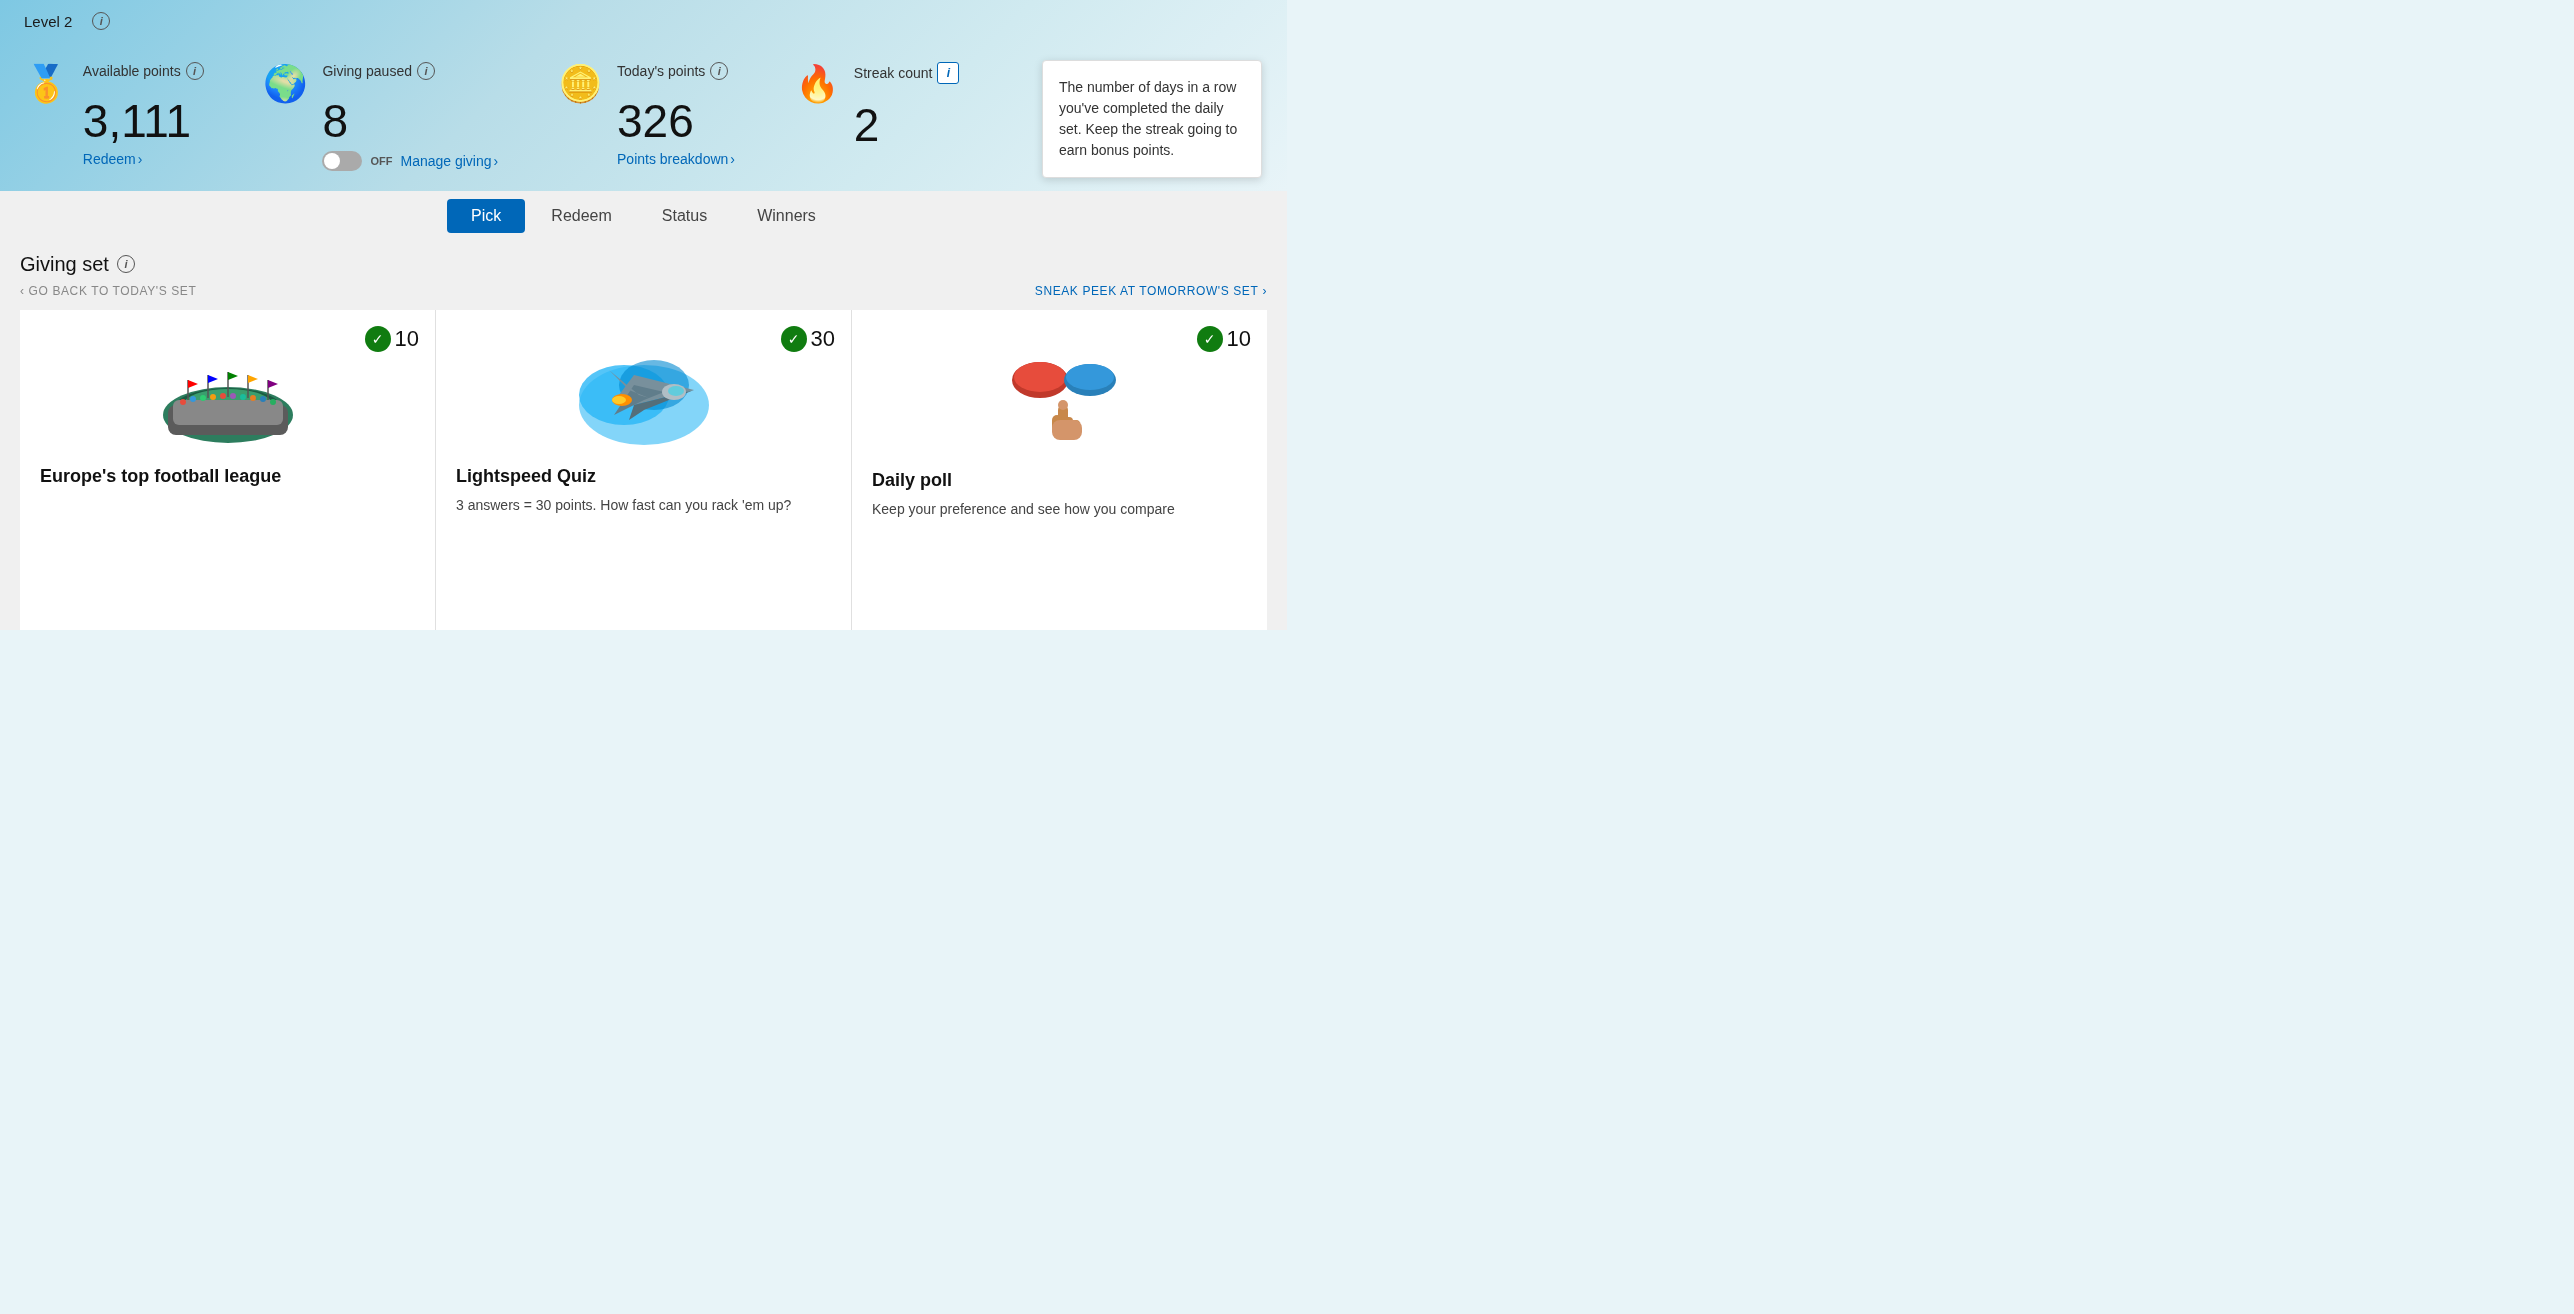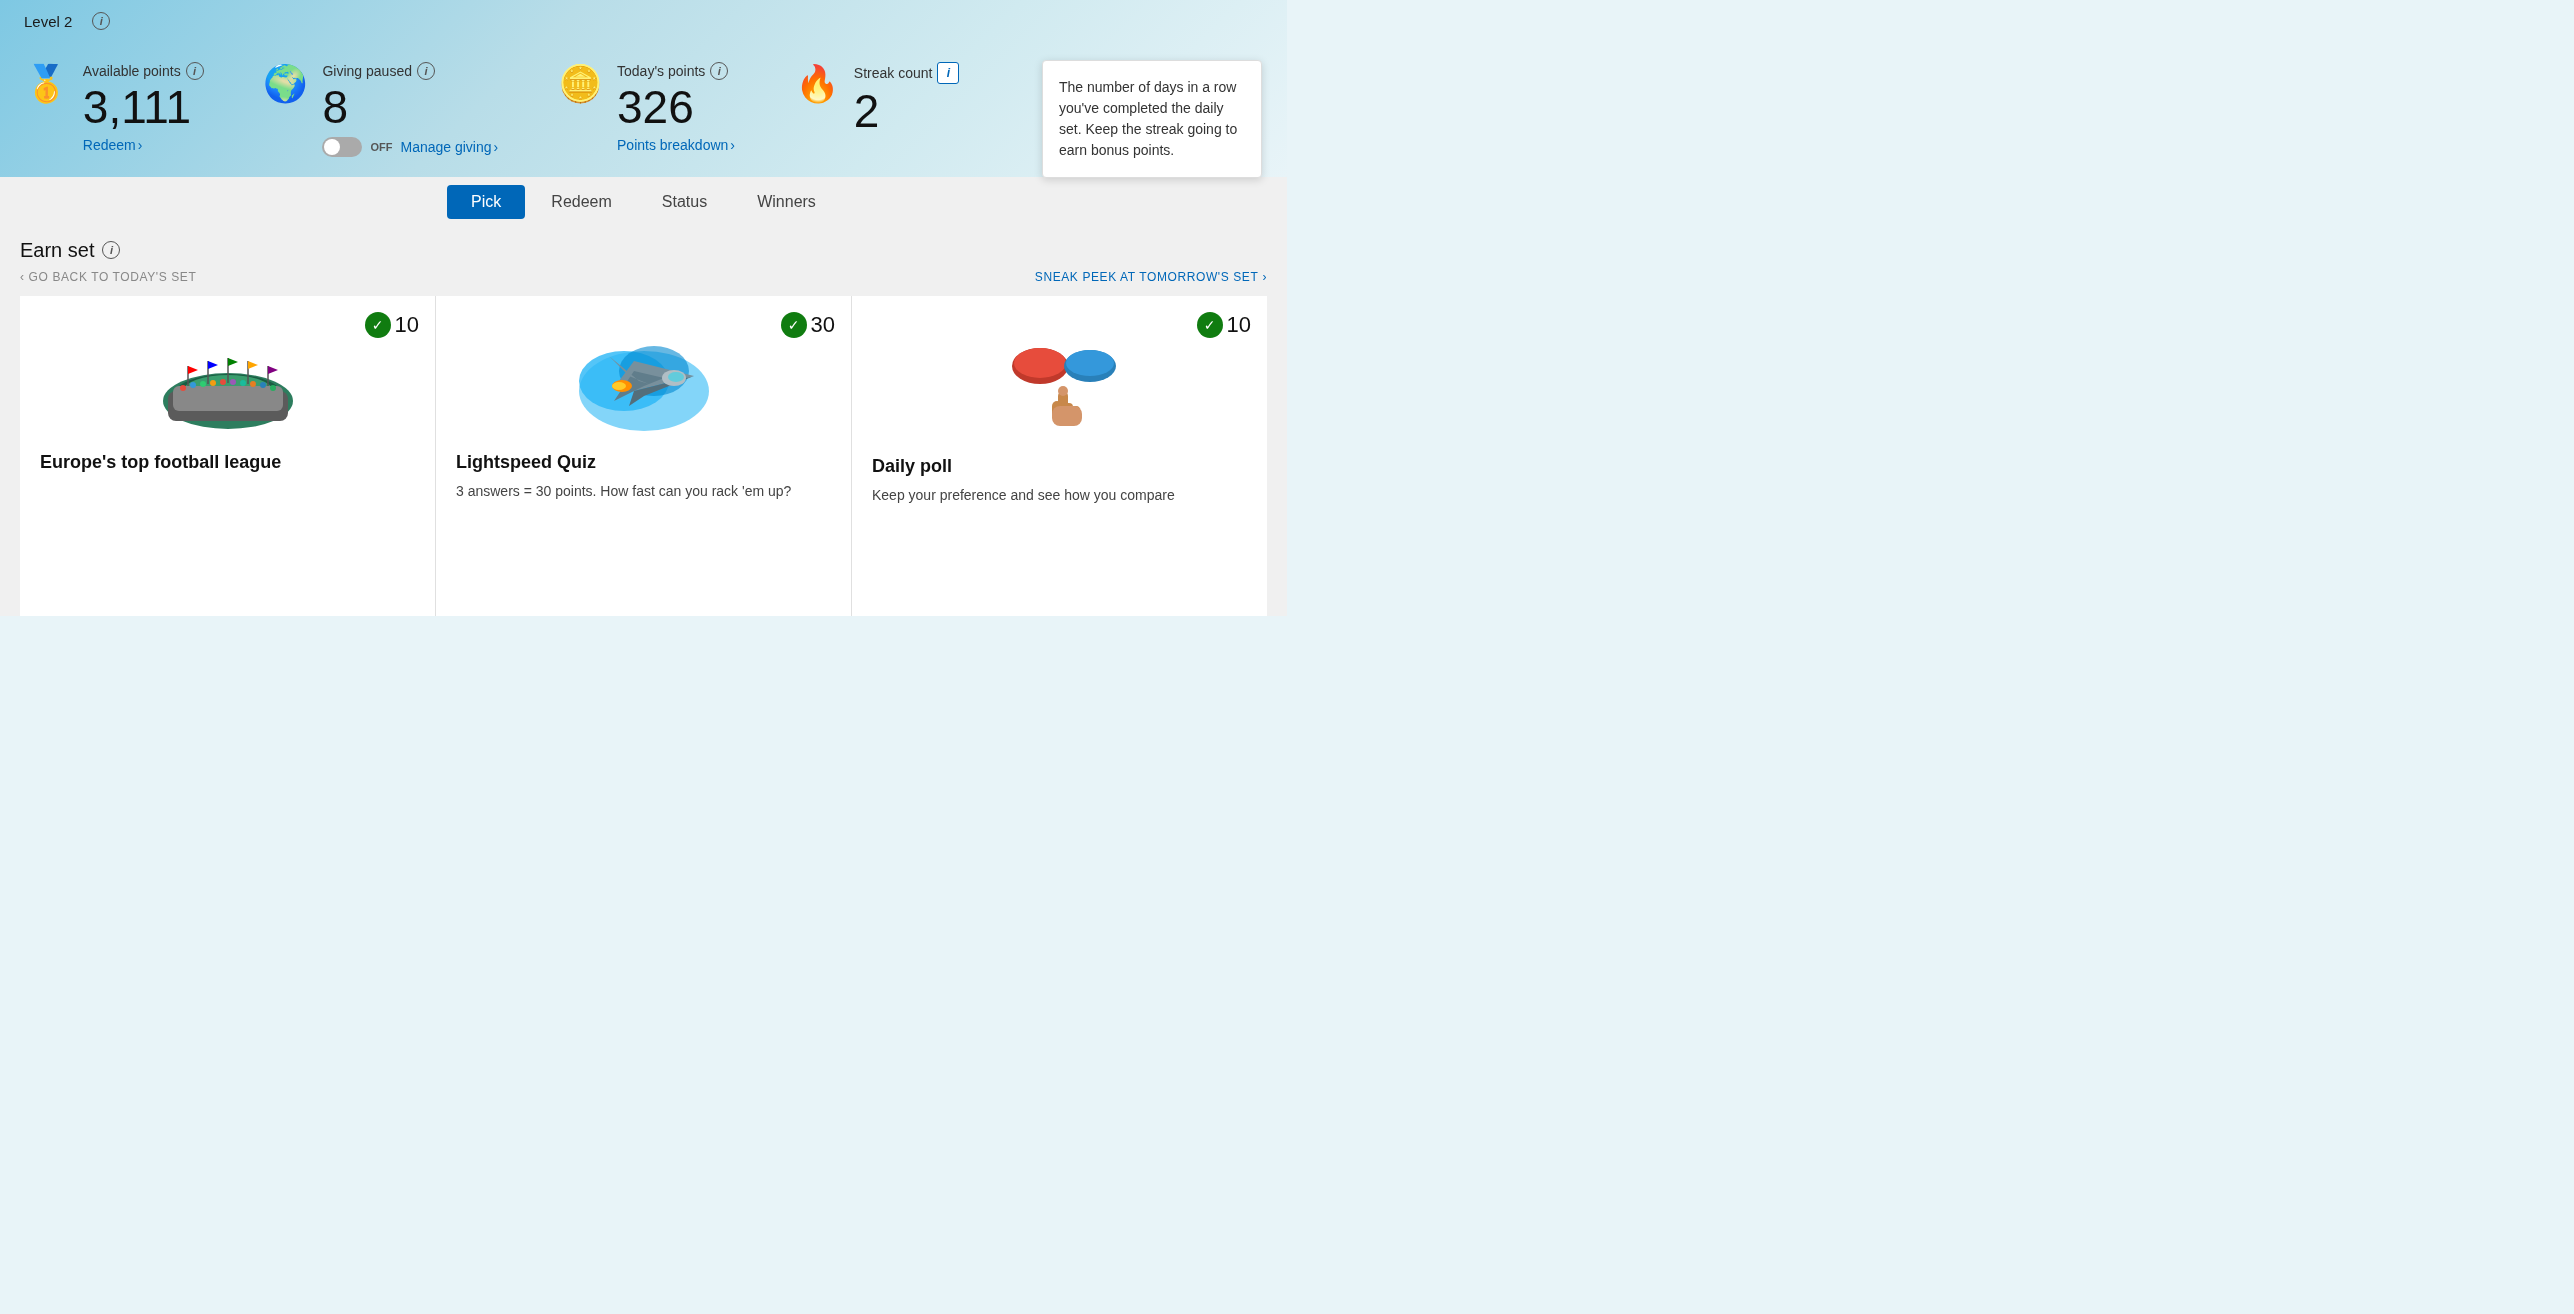--- a/index.html
+++ b/index.html
@@ -65,21 +65,21 @@
     }
 
     .stat-content {}
 
     .stat-label {
       font-size: 14px;
       color: #333;
       display: flex;
       align-items: center;
       gap: 5px;
-      margin-bottom: 2px;
+      margin-bottom: 16px;
     }
 
     .stat-value {
       font-size: 46px;
       font-weight: 300;
       color: #111;
       line-height: 1.1;
       margin-bottom: 4px;
     }
 
@@ -369,21 +369,21 @@
 <div class="tab-area">
   <button class="tab-btn active">Pick</button>
   <button class="tab-btn">Redeem</button>
   <button class="tab-btn">Status</button>
   <button class="tab-btn">Winners</button>
 </div>
 
 <div class="daily-set-area">
 
   <div class="daily-set-header">
-    <span class="daily-set-title">Earn set</span>
+    <span class="daily-set-title">Giving set</span>
     <span class="info-icon">i</span>
   </div>
 
   <div class="navigation-row">
     <a class="nav-link">
       <span>‹</span>
       <span>GO BACK TO TODAY'S SET</span>
     </a>
     <a class="nav-link blue">
       <span>SNEAK PEEK AT TOMORROW'S SET</span>

